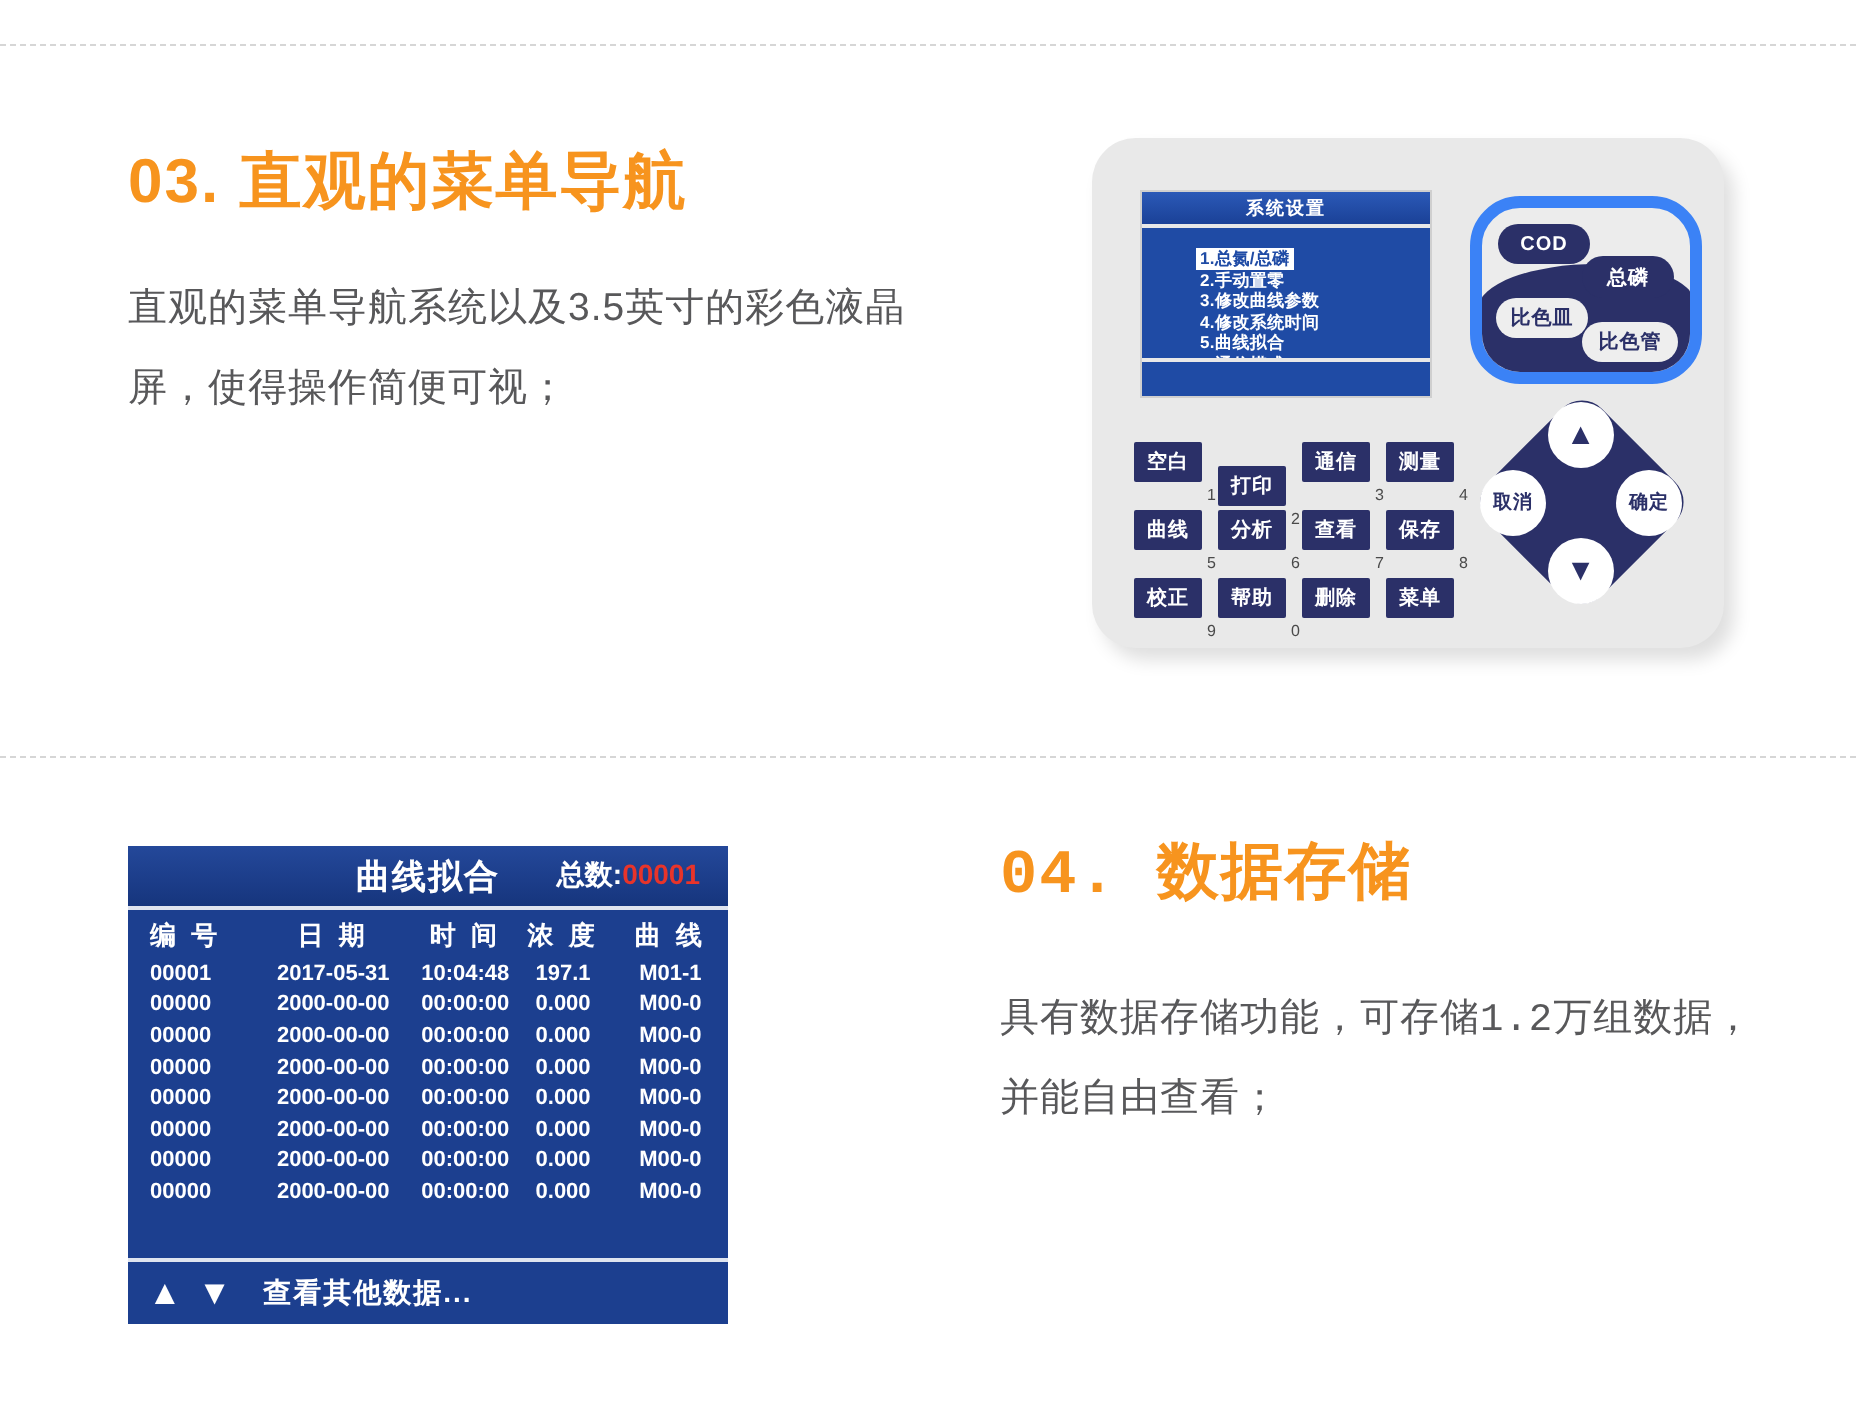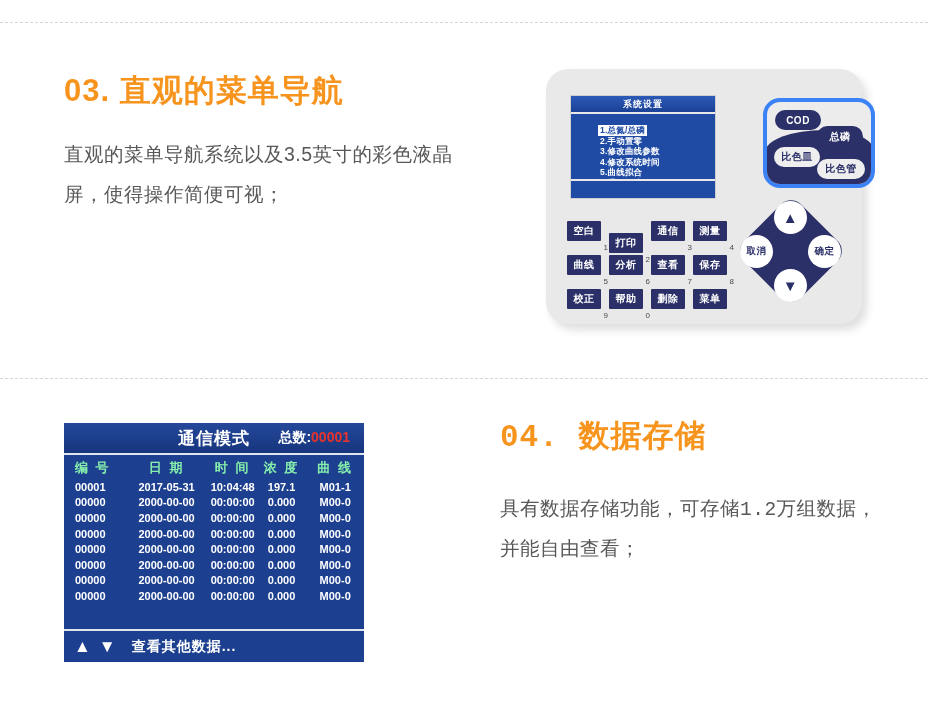--- a/index.html
+++ b/index.html
@@ -130,25 +130,24 @@
     border-top: 2px solid #e8e8e8;
   }
 
   
   #mode-cluster {
     position: absolute;
     left: 189px;
     top: 29px;
     width: 104px;
     height: 82px;
-    border-radius: 17px;
+    border-radius: 25px;
     background: #ececec;
-    border: 4px solid #3b82f6;
+    border: 6px solid #3b82f6;
     overflow: hidden;
-    margin-left: 28px;
   }
   #mode-cluster-wave {
     position: absolute;
     left: -2px;
     top: 28px;
     width: 108px;
     height: 56px;
     background: #2b3068;
     border-radius: 55% 45% 0 0 / 40% 34% 0 0;
   }
@@ -293,21 +292,21 @@
   }
   .history-row {
     display: flex;
     align-items: center;
     height: 15.6px;
   }
   #history-header-row {
     height: 22px;
   }
   #history-header-row .cell {
-    color: #86efac;
+    color: #ffffff;
     font-size: 13px;
     font-weight: bold;
     letter-spacing: 2px;
   }
   .history-row .cell {
     color: #ffffff;
     font-size: 11px;
     font-weight: bold;
     white-space: nowrap;
   }
@@ -445,21 +444,21 @@
     </div>
   </div>
 
 </div>
 
 <div class="divider" id="divider-mid"></div>
 
 <div id="history-panel">
 
   <div id="history-titlebar">
-    <span id="history-title">通信模式</span>
+    <span id="history-title">曲线拟合</span>
     <span id="history-total">
       <span id="history-total-label">总数:</span><span id="history-total-value">00001</span>
     </span>
   </div>
 
   <div id="history-table">
     <div class="history-row" id="history-header-row">
       <span class="cell c-id">编 号</span>
       <span class="cell c-date">日 期</span>
       <span class="cell c-time">时 间</span>

